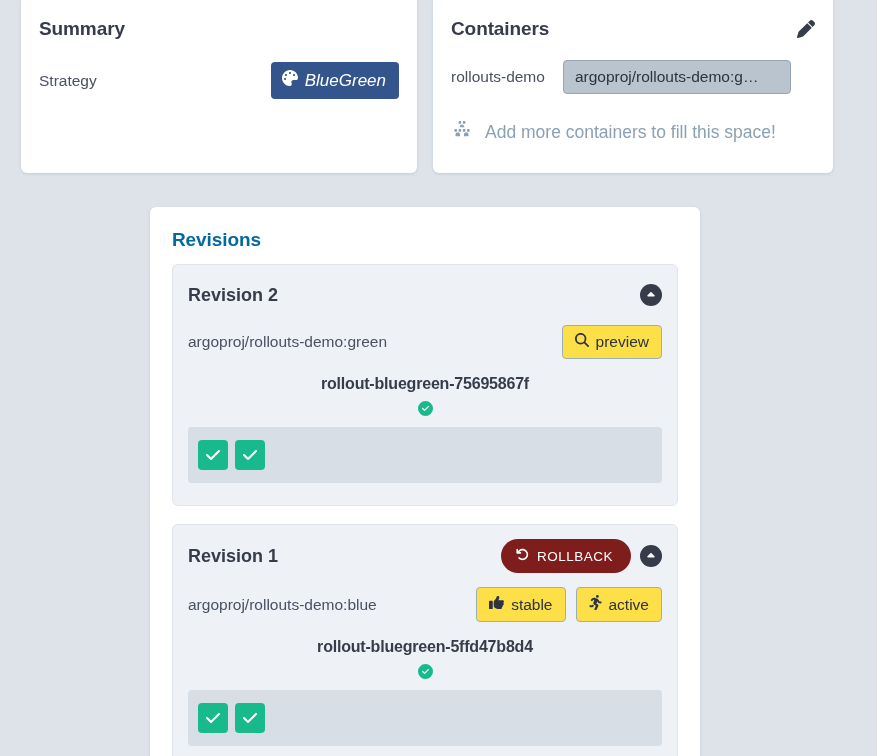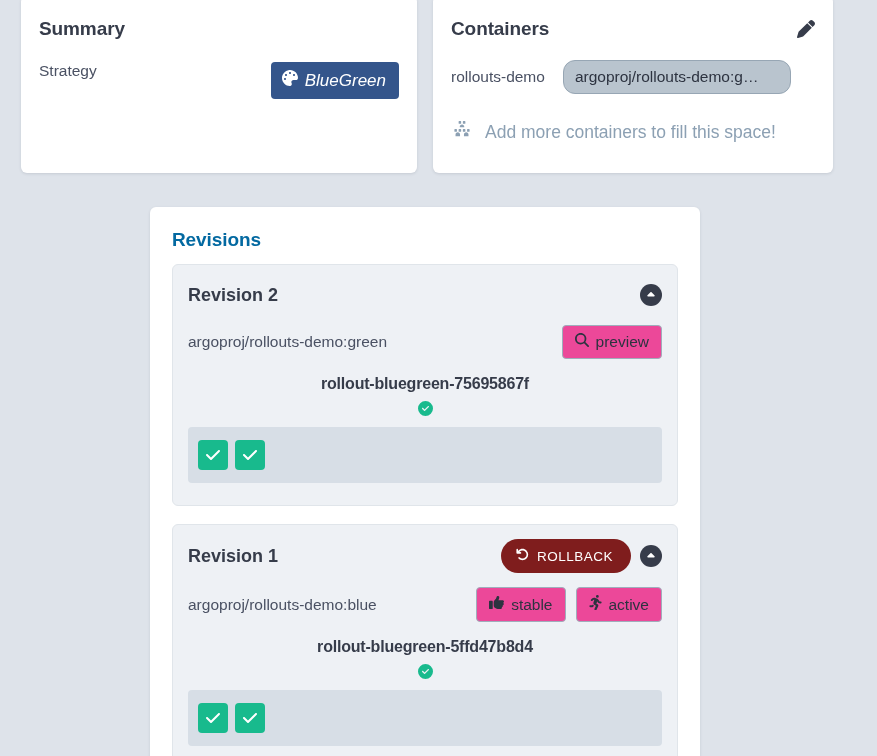--- a/index.html
+++ b/index.html
@@ -63,20 +63,21 @@
 
   .pencil-icon {
     padding-top: 22px;
     cursor: pointer;
     line-height: 0;
   }
 
   
   .summary-row {
     display: flex;
+    align-items: center;
     justify-content: space-between;
     margin-top: 22px;
     gap: 43px;
   }
 
   .summary-label {
     font-size: 15.5px;
     color: #4a5163;
   }
 
@@ -105,21 +106,21 @@
   .container-name {
     font-size: 15.5px;
     color: #4a5163;
     white-space: nowrap;
   }
 
   .container-image {
     width: 228px;
     background: #b9c4ce;
     border: 1px solid #97a6b4;
-    border-radius: 12px;
+    border-radius: 4px;
     font-size: 15.5px;
     color: #2d3340;
     padding: 7px 11px;
     font-family: "Liberation Sans", sans-serif;
     white-space: nowrap;
     overflow: hidden;
     text-overflow: ellipsis;
     outline: none;
   }
 
@@ -226,21 +227,21 @@
 
   .pill-group {
     display: flex;
     gap: 10px;
   }
 
   .pill {
     display: inline-flex;
     align-items: center;
     gap: 7px;
-    background: #ec4899;
+    background: #fde047;
     border: 1px solid #9fadbb;
     border-radius: 4px;
     font-size: 15.5px;
     color: #2d3340;
     padding: 7px 12px;
     cursor: pointer;
     white-space: nowrap;
   }
 
   .rs-row {

